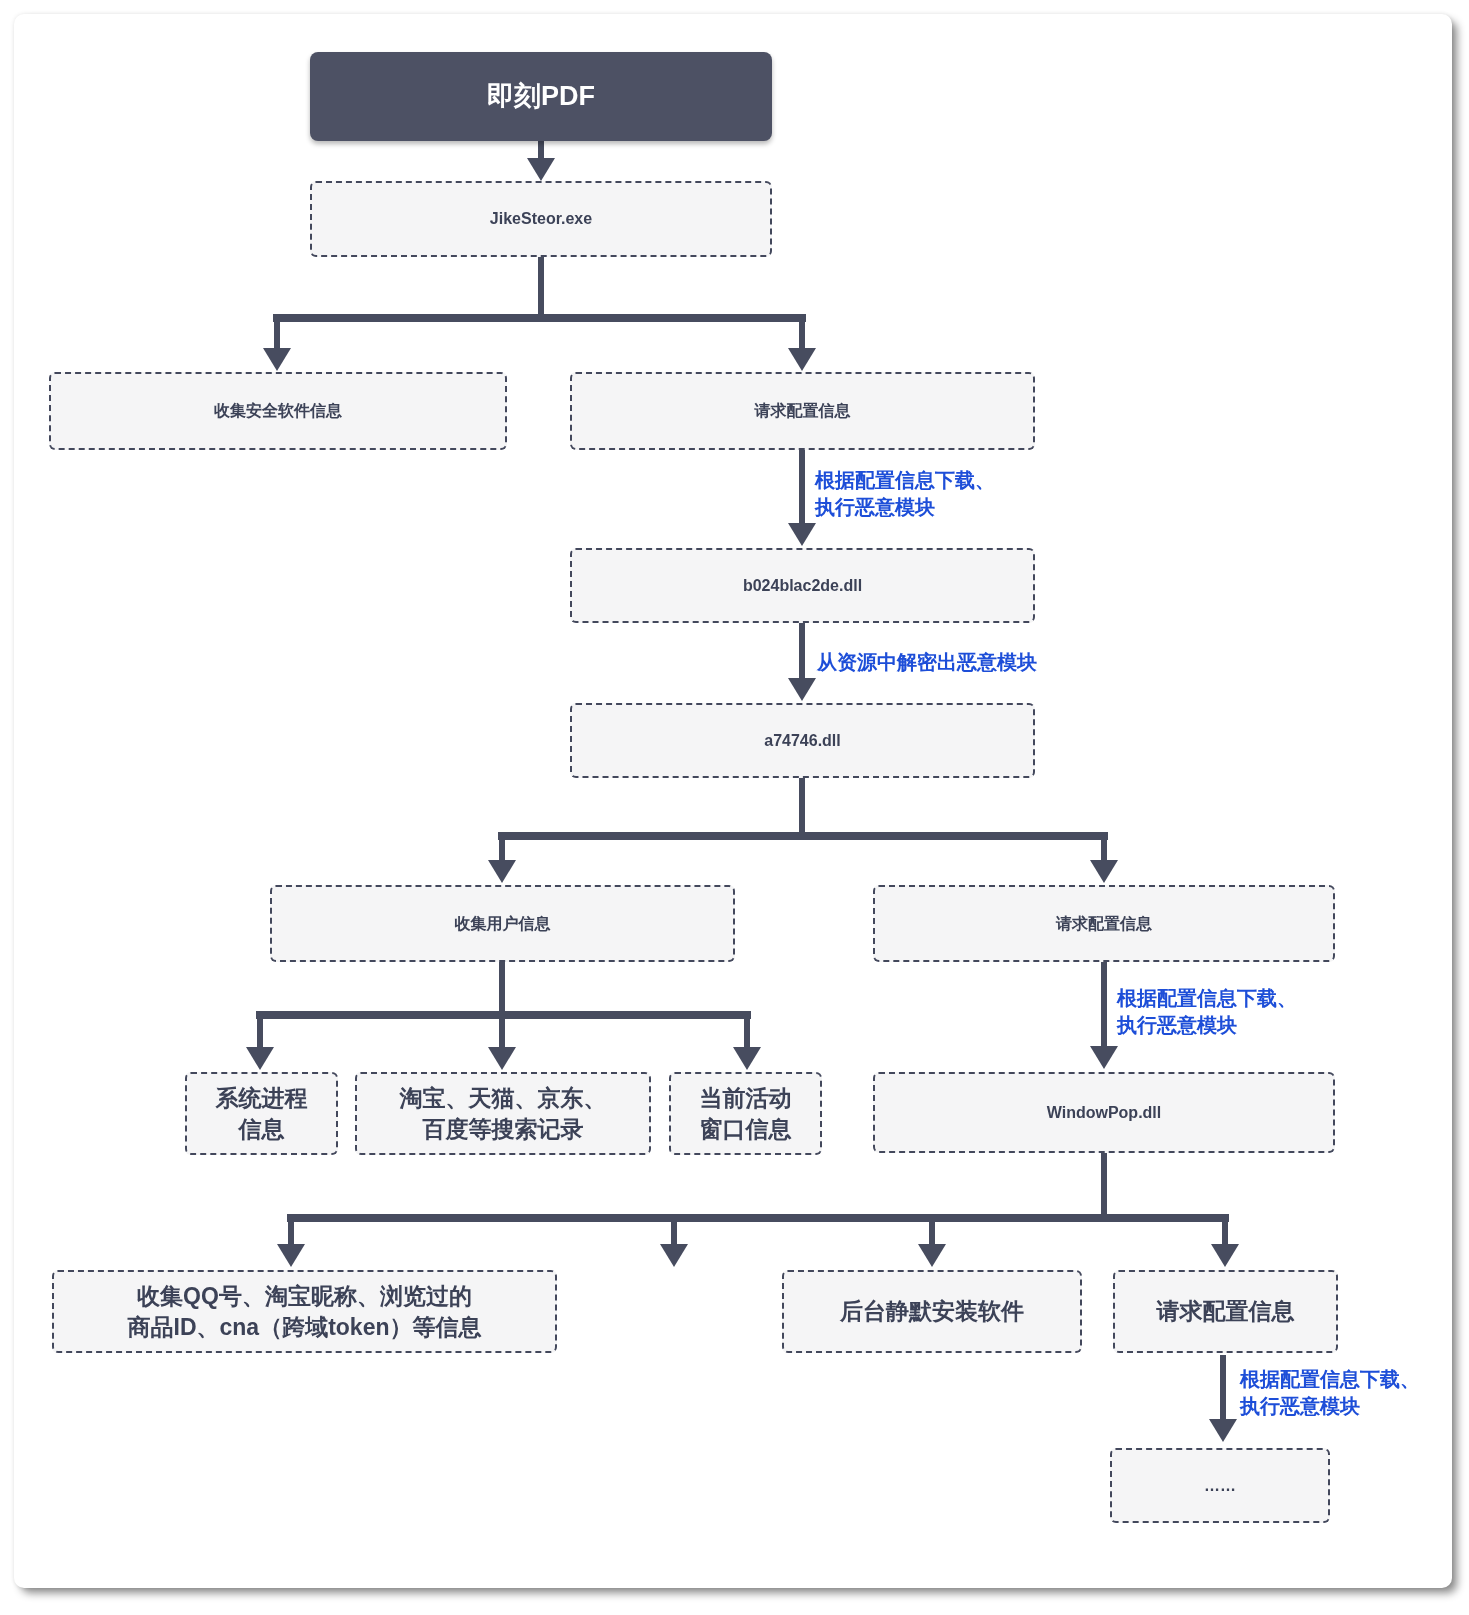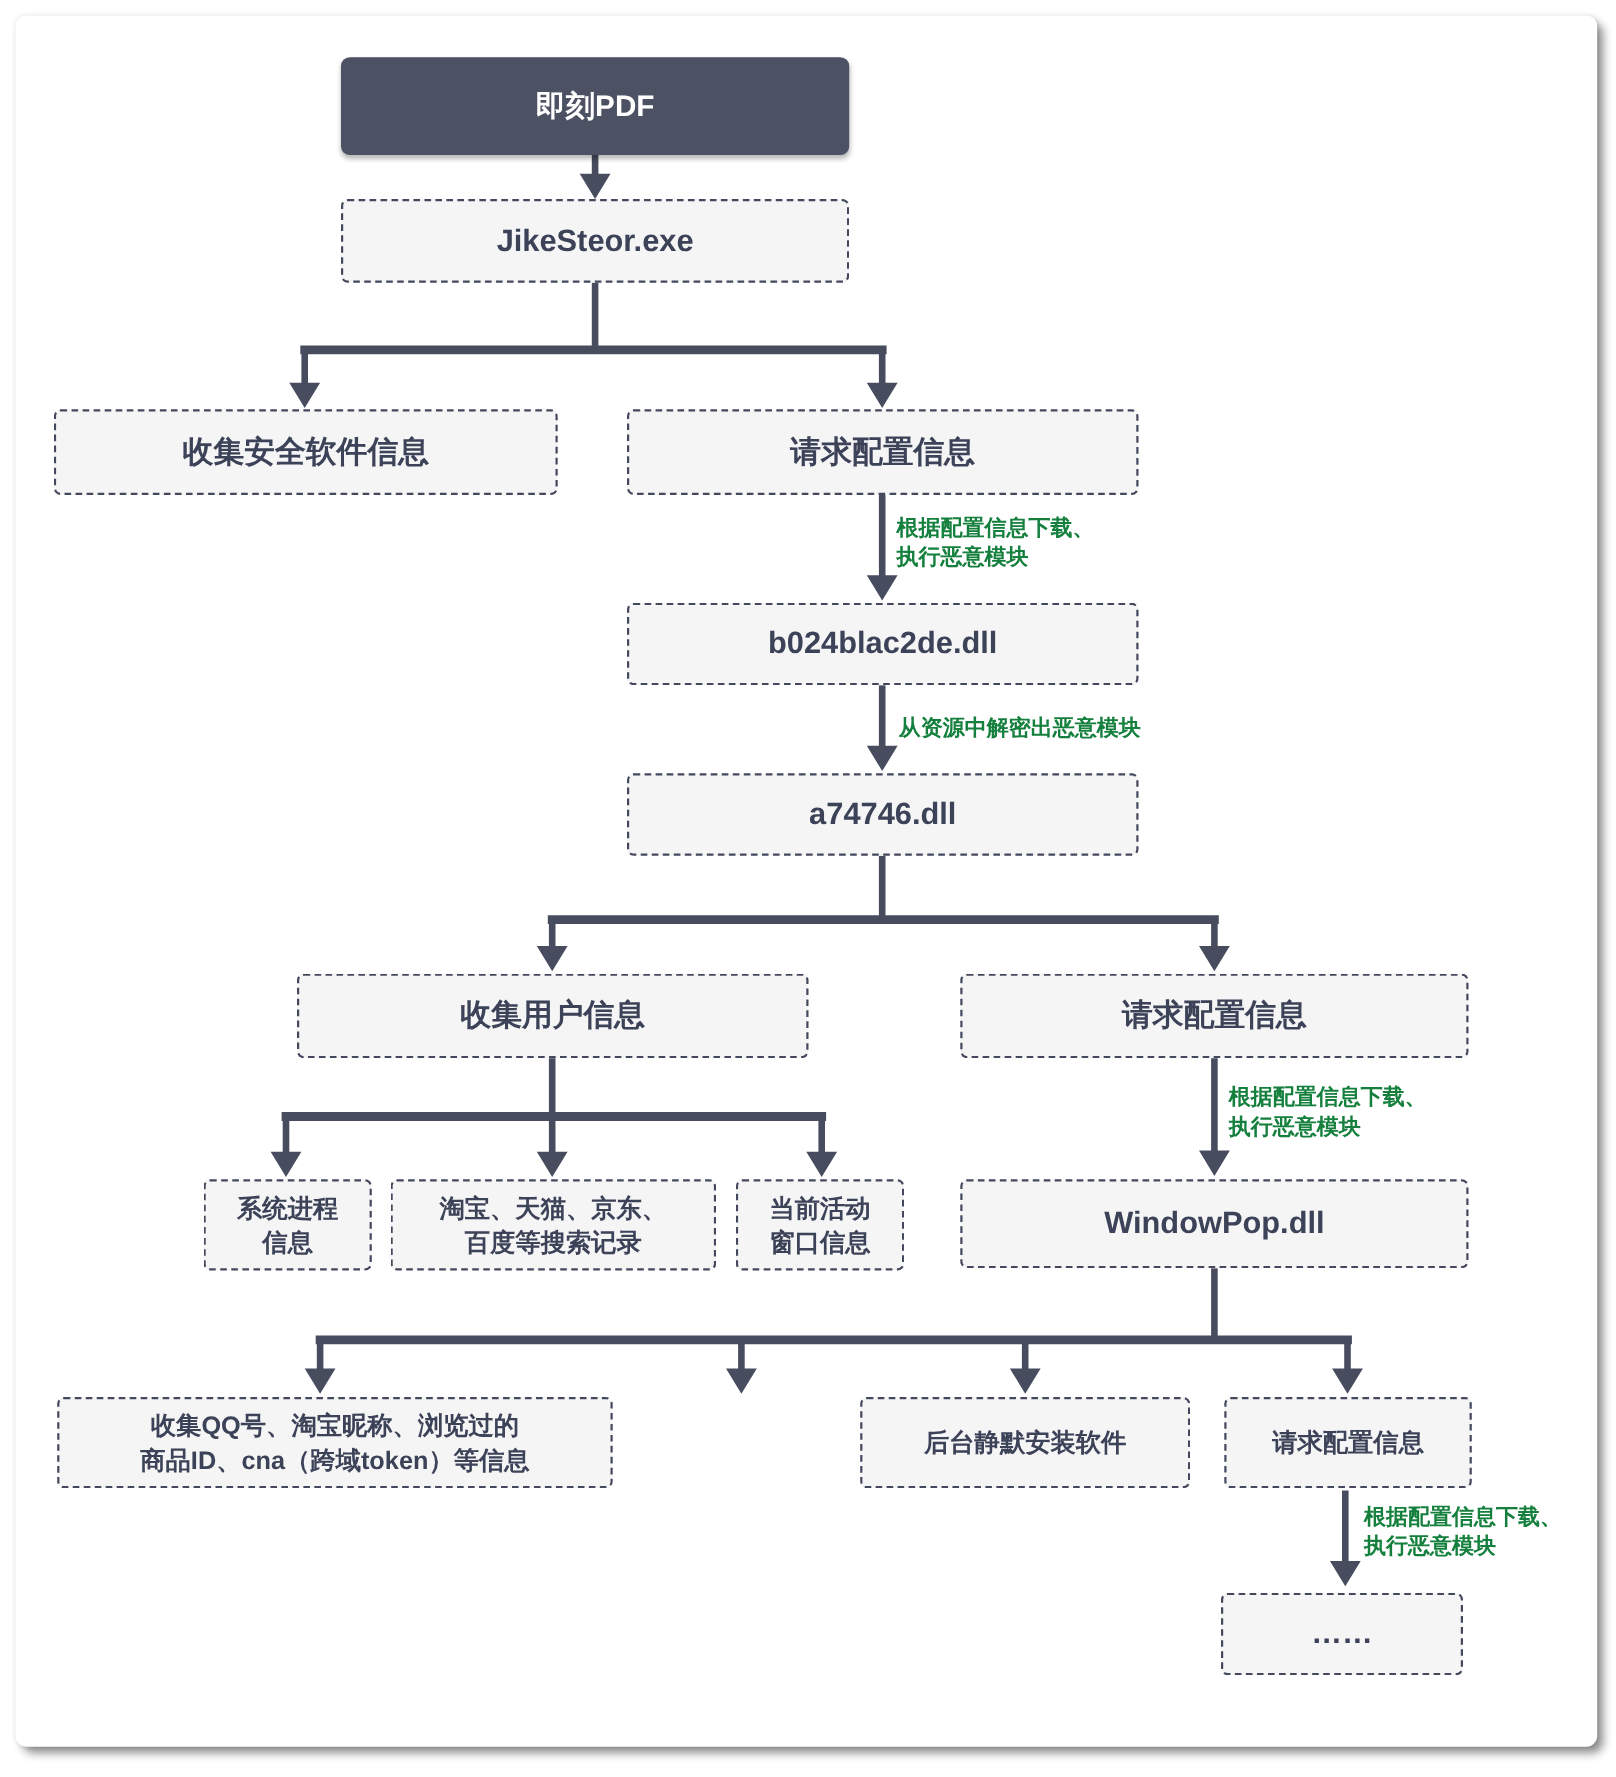--- a/index.html
+++ b/index.html
@@ -13,30 +13,30 @@
     box-shadow:6px 6px 9px -1px rgba(0,0,0,0.45), 0 0 4px rgba(0,0,0,0.10);
   }
   svg.connectors{position:absolute;left:0;top:0;pointer-events:none;}
   svg.connectors line{stroke:#474c5f;stroke-width:6;}
   svg.connectors line.bar{stroke-width:8;}
   svg.connectors polygon{fill:#474c5f;}
   .node{
     position:absolute;box-sizing:border-box;
     background:#f5f5f6;border:2px dashed #43485c;border-radius:6px;
     display:flex;flex-direction:column;align-items:center;justify-content:center;
-    color:#3c4257;font-weight:600;font-size:28px;text-align:center;line-height:1.32;
+    color:#3c4257;font-weight:600;font-size:16px;text-align:center;line-height:1.32;
   }
   .node.small{font-size:23px;}
   .node.dark{
     background:#4d5164;border:none;border-radius:8px;
     color:#ffffff;font-size:27px;font-weight:700;
     box-shadow:0 3px 5px rgba(0,0,0,0.28);
   }
   .edge-label{
-    position:absolute;color:#15803d;font-size:20px;font-weight:700;
+    position:absolute;color:#1d4ed8;font-size:20px;font-weight:700;
     line-height:27px;white-space:nowrap;text-align:left;
   }
 </style>
 </head>
 <body>
 
 <div id="stage">
   <div id="card"></div>
 
   <svg class="connectors" width="1469" height="1615">

